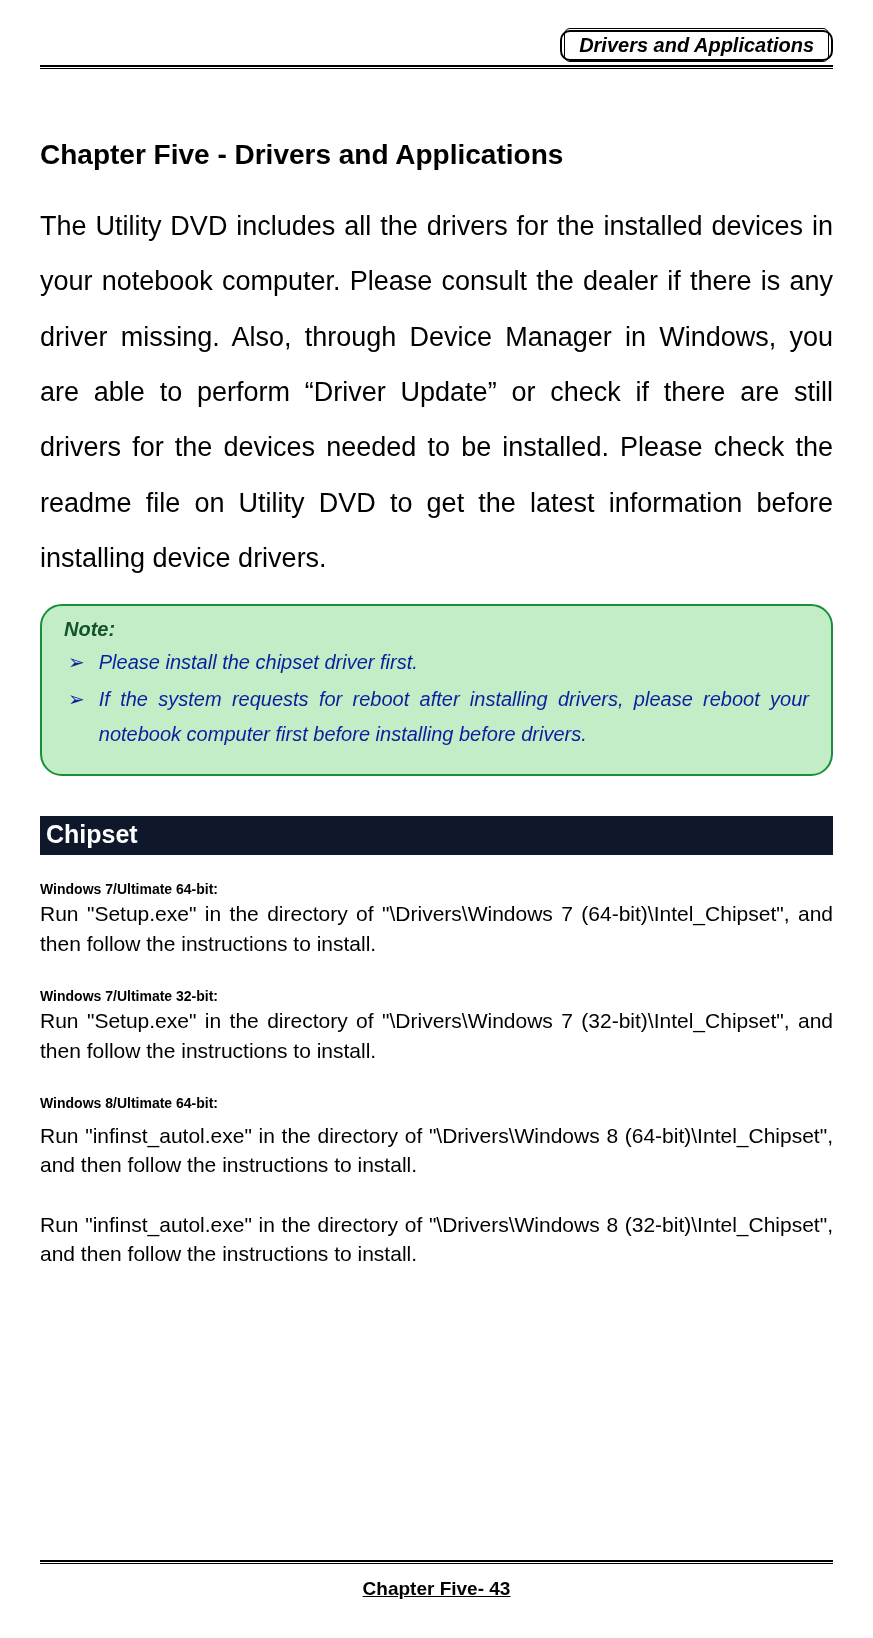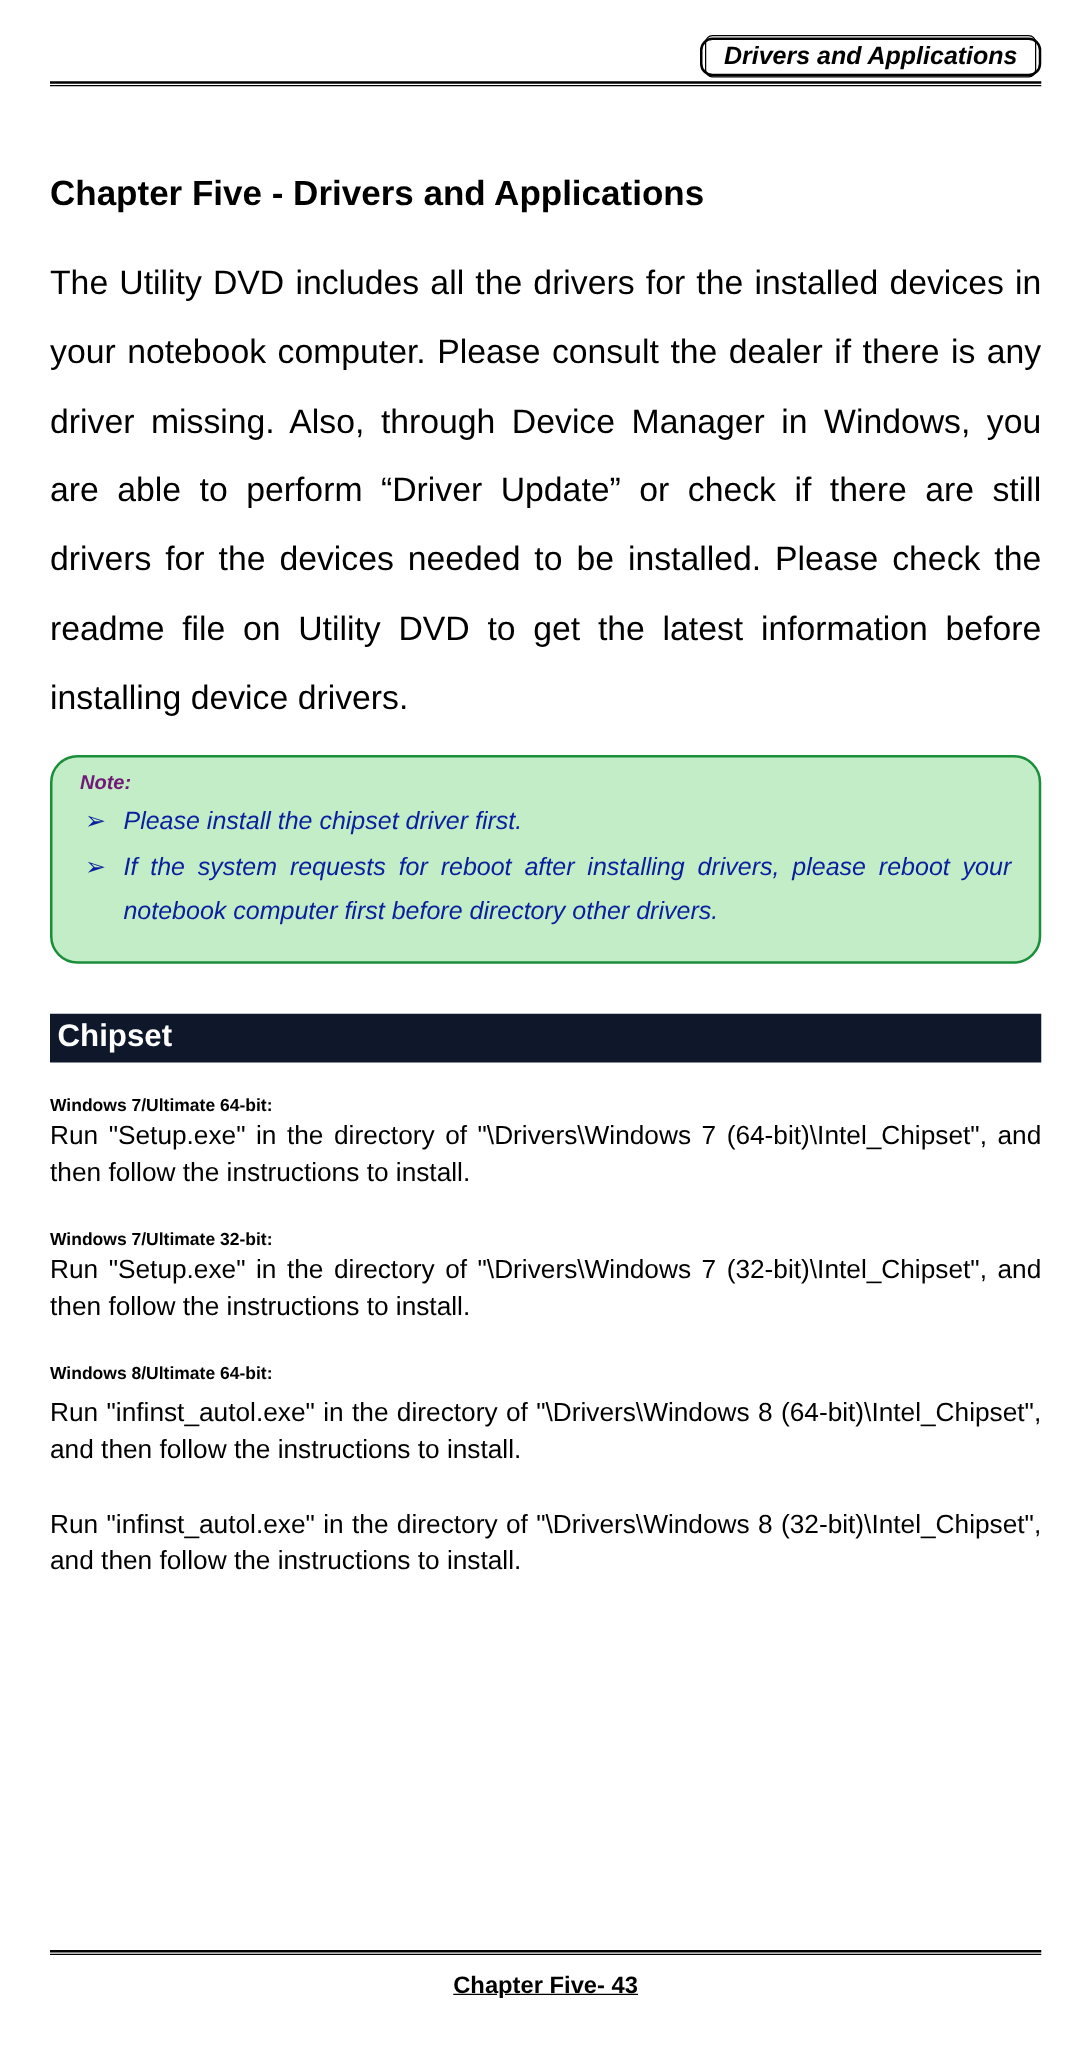--- a/index.html
+++ b/index.html
@@ -59,22 +59,22 @@
     .note-box {
       background: #c3edc7;
       border: 2px solid #1a8f3a;
       border-radius: 22px;
       padding: 12px 22px 22px 22px;
       margin: 10px 0 40px 0;
     }
     .note-label {
       font-weight: bold;
       font-style: italic;
-      color: #701a75;
-      font-size: 16px;
+      color: #14532d;
+      font-size: 20px;
       margin-bottom: 4px;
     }
     .note-item {
       display: flex;
       color: #0a1f9e;
       font-style: italic;
       font-size: 20px;
       line-height: 1.75;
       margin-top: 2px;
     }
@@ -149,21 +149,21 @@
   <p class="intro-para">The Utility DVD includes all the drivers for the installed devices in your notebook computer. Please consult the dealer if there is any driver missing. Also, through Device Manager in Windows, you are able to perform “Driver Update” or check if there are still drivers for the devices needed to be installed. Please check the readme file on Utility DVD to get the latest information before installing device drivers.</p>
 
   <div class="note-box">
     <div class="note-label">Note:</div>
     <div class="note-item">
       <span class="note-arrow">➢</span>
       <span>Please install the chipset driver first.</span>
     </div>
     <div class="note-item note-item-2">
       <span class="note-arrow">➢</span>
-      <span>If the system requests for reboot after installing drivers, please reboot your notebook computer first before directory other drivers.</span>
+      <span>If the system requests for reboot after installing drivers, please reboot your notebook computer first before installing before drivers.</span>
     </div>
   </div>
 
   <div class="section-bar"> Chipset</div>
 
   <div class="driver-block">
     <div class="driver-heading">Windows 7/Ultimate 64-bit:</div>
     <div class="driver-text">Run "Setup.exe" in the directory of "\Drivers\Windows 7 (64-bit)\Intel_Chipset", and then follow the instructions to install.</div>
   </div>
 

